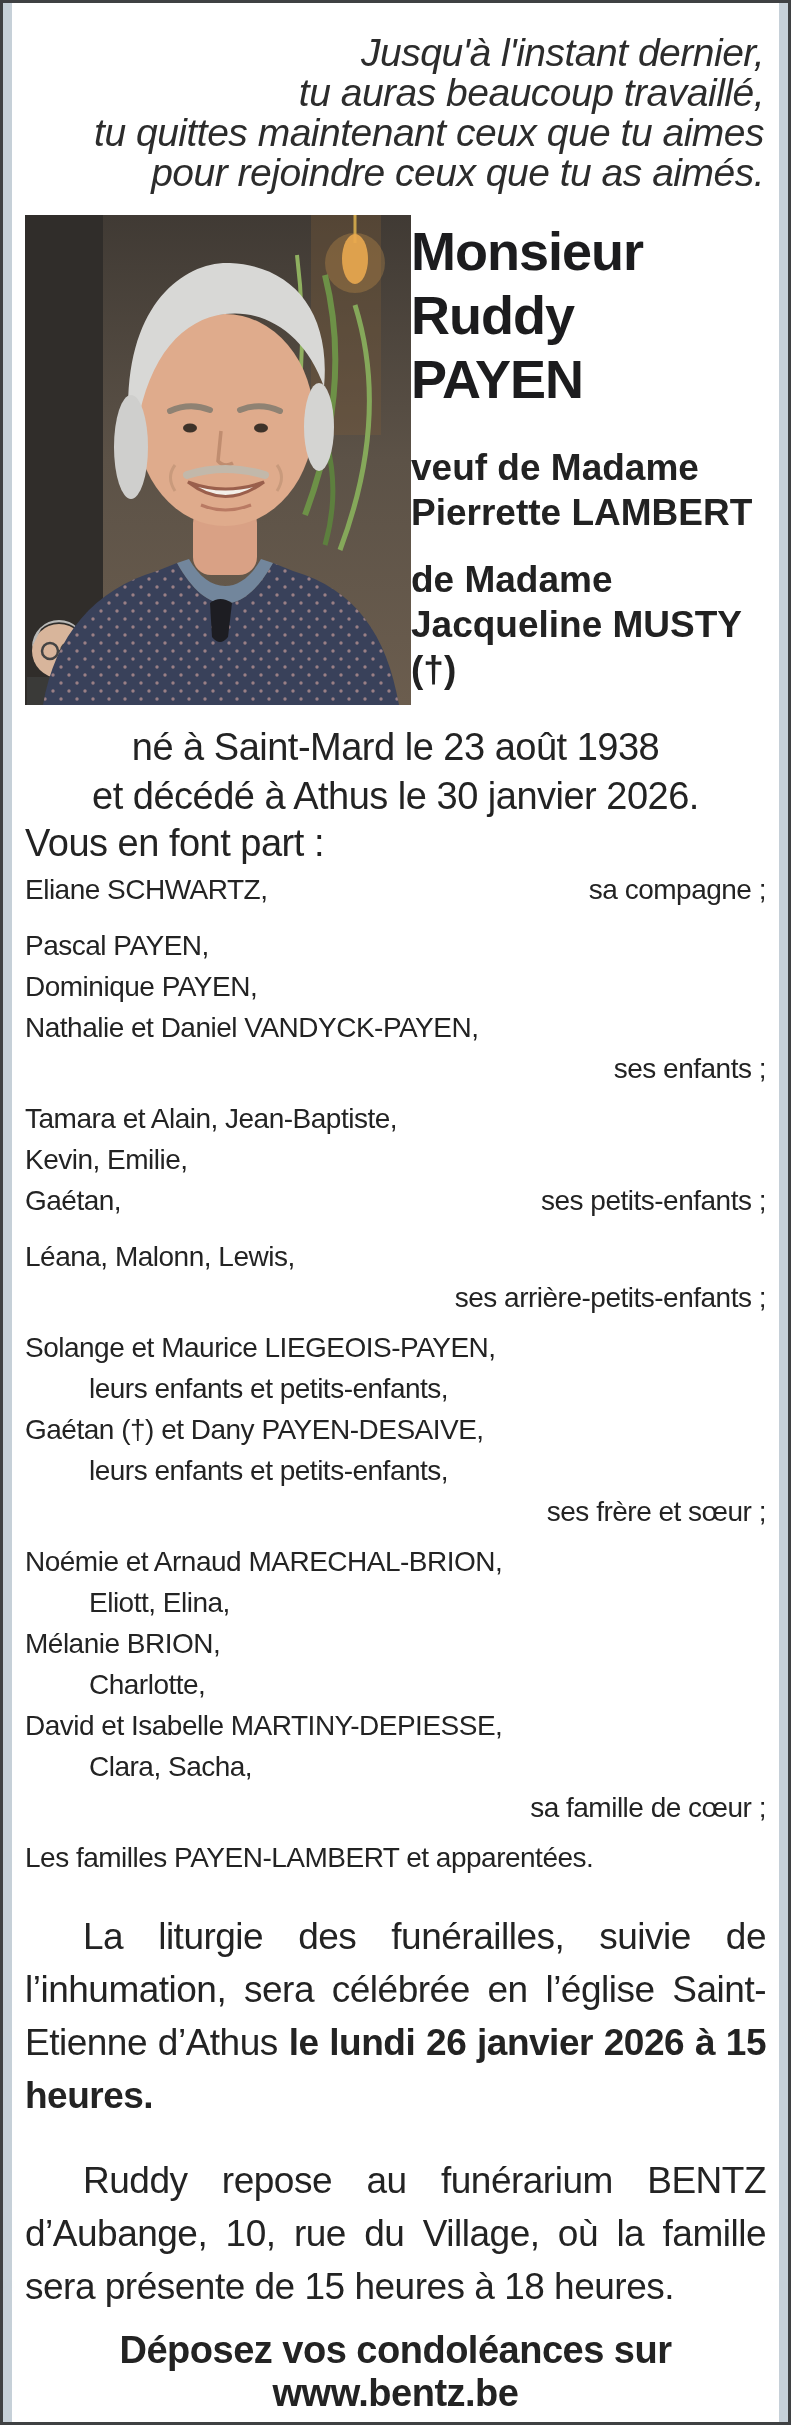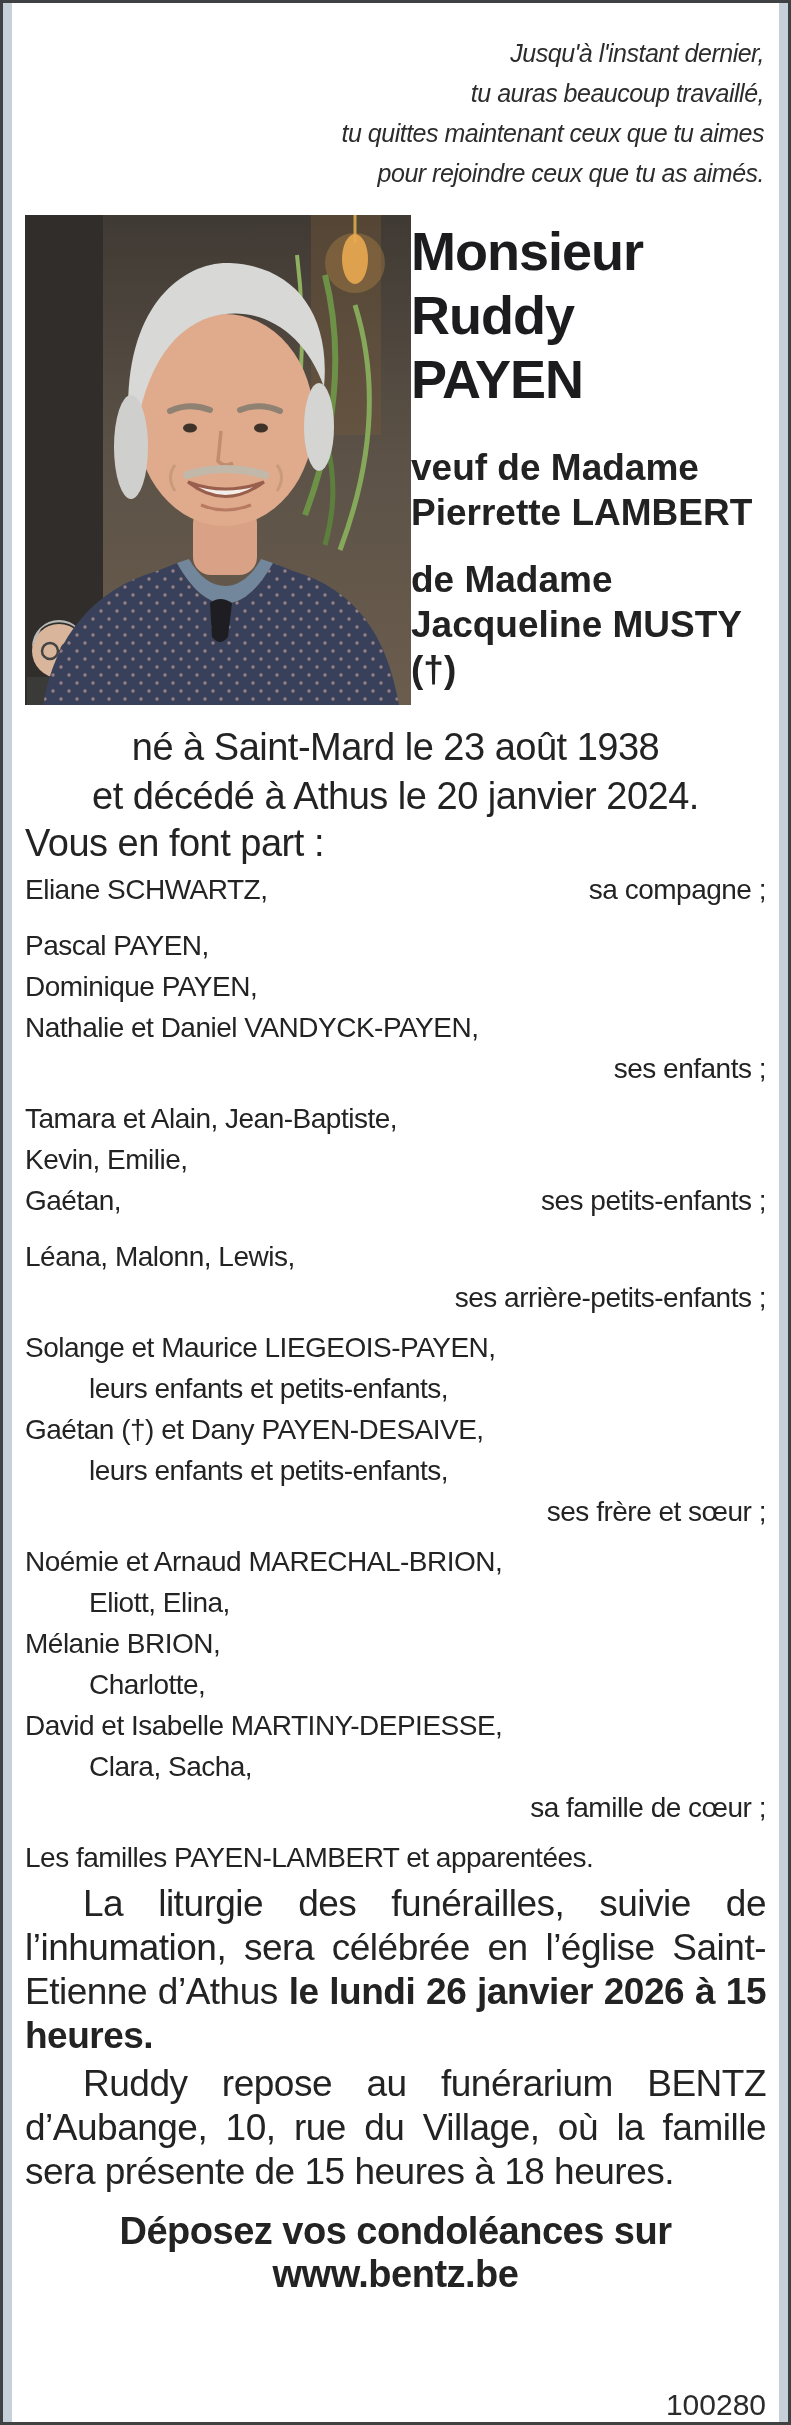--- a/index.html
+++ b/index.html
@@ -8,43 +8,43 @@
     background:#ffffff;border:3px solid #3f4143;overflow:hidden;
     display:flex;flex-direction:column;
     font-family:"Liberation Sans", sans-serif;color:#232323;
   }
   .side-strip{position:absolute;top:0;bottom:0;width:9px;background:#c6d0d8;z-index:0;}
   .side-strip.left{left:0}
   .side-strip.right{right:0}
   .content{position:relative;z-index:1;flex:1;display:flex;flex-direction:column;padding:0 22px 0 22px;}
 
   .epitaph{margin:30px 2px 0 0;text-align:right;font-style:italic;
-    font-size:25px;line-height:40px;color:#2c2c2c;letter-spacing:-0.5px;}
+    font-size:39px;line-height:40px;color:#2c2c2c;letter-spacing:-0.5px;}
 
   .main-row{display:flex;margin-top:22px;}
   .photo-frame{width:386px;height:490px;flex:0 0 auto;overflow:hidden;}
   .photo-frame svg{display:block;}
   .id-block{flex:1;padding-top:4px;}
   .name{font-weight:700;font-size:54px;line-height:64px;color:#1c1c1e;letter-spacing:-1px;}
   .relation{font-weight:700;font-size:37px;line-height:45px;margin-top:34px;color:#222;}
   .relation.second{margin-top:22px;}
 
   .vital{text-align:center;font-size:38px;line-height:49px;margin-top:18px;letter-spacing:-0.5px;}
   .intro{font-size:38px;line-height:44px;margin-top:0;letter-spacing:-0.5px;}
 
   .family{margin-top:4px;font-size:28px;letter-spacing:-0.5px;}
   .row{line-height:41px;}
   .row.split{display:flex;justify-content:space-between;}
   .row.right{text-align:right;}
   .row.indent{padding-left:64px;}
   .gap{margin-top:15px;}
   .gap-sm{margin-top:9px;}
 
-  .para{font-size:37px;line-height:44px;text-align:justify;text-indent:58px;
-    margin-top:4px;letter-spacing:-0.5px;}
+  .para{font-size:37px;line-height:53px;text-align:justify;text-indent:58px;
+    margin-top:32px;letter-spacing:-0.5px;}
   .bold{font-weight:700;}
   .condolences{font-weight:700;font-size:38px;text-align:center;margin-top:16px;letter-spacing:-0.5px;}
 
   .spacer{flex:1;}
 
   .ref{text-align:right;font-size:30px;margin-top:8px;color:#2b2b2b;}
 </style>
 </head>
 <body>
 
@@ -124,21 +124,21 @@
         </div>
         <div class="relation second">
           <div>de Madame</div>
           <div>Jacqueline MUSTY (†)</div>
         </div>
       </div>
     </div>
 
     <div class="vital">
       <div>né à Saint-Mard le 23 août 1938</div>
-      <div>et décédé à Athus le 20 janvier 2024.</div>
+      <div>et décédé à Athus le 30 janvier 2026.</div>
     </div>
 
     <div class="intro">Vous en font part :</div>
 
     <div class="family">
       <div class="row split">
         <span>Eliane SCHWARTZ,</span>
         <span>sa compagne ;</span>
       </div>
       <div class="row gap">Pascal PAYEN,</div>

